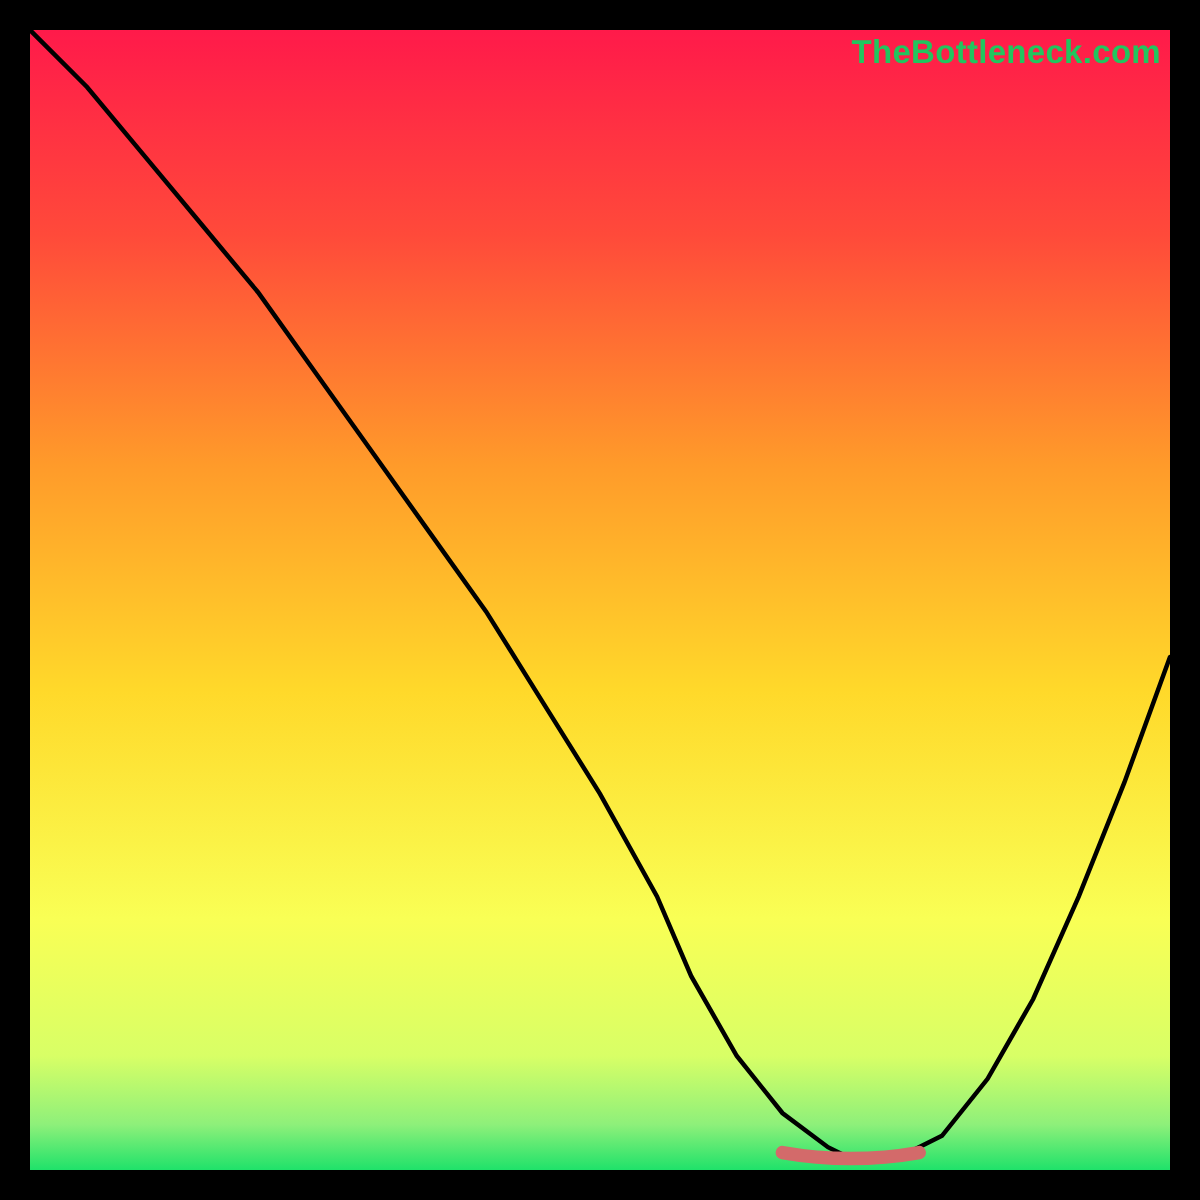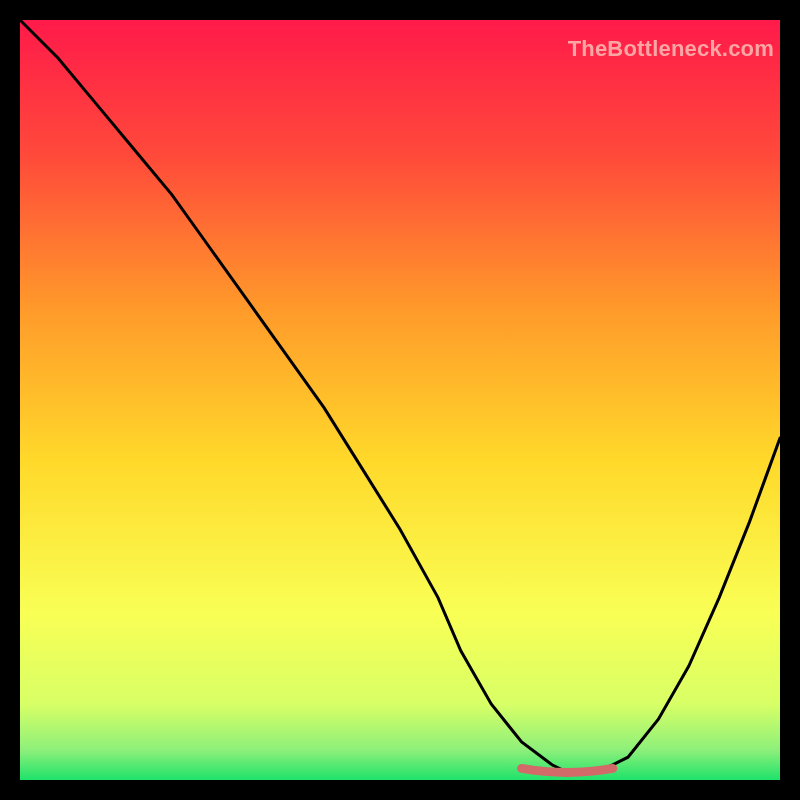--- a/index.html
+++ b/index.html
@@ -23,26 +23,25 @@
     position: absolute;
     left: 0;
     top: 0;
     width: 760px;
     height: 760px;
   }
   .watermark {
     position: absolute;
     top: 2px;
     right: 6px;
-    color: #fca5a5;
+    color: #22c55e;
     font-size: 22px;
     font-weight: 600;
     letter-spacing: 0.2px;
     user-select: none;
-    margin-top: 14px;
   }
 </style>
 </head>
 <body>
 
 <div class="frame">
   <svg class="plot-area" viewBox="0 0 760 760" preserveAspectRatio="none">
     <defs>
       <linearGradient id="bg-grad" x1="0" y1="0" x2="0" y2="1">
         <stop offset="0%" stop-color="#ff1a4a"></stop>

